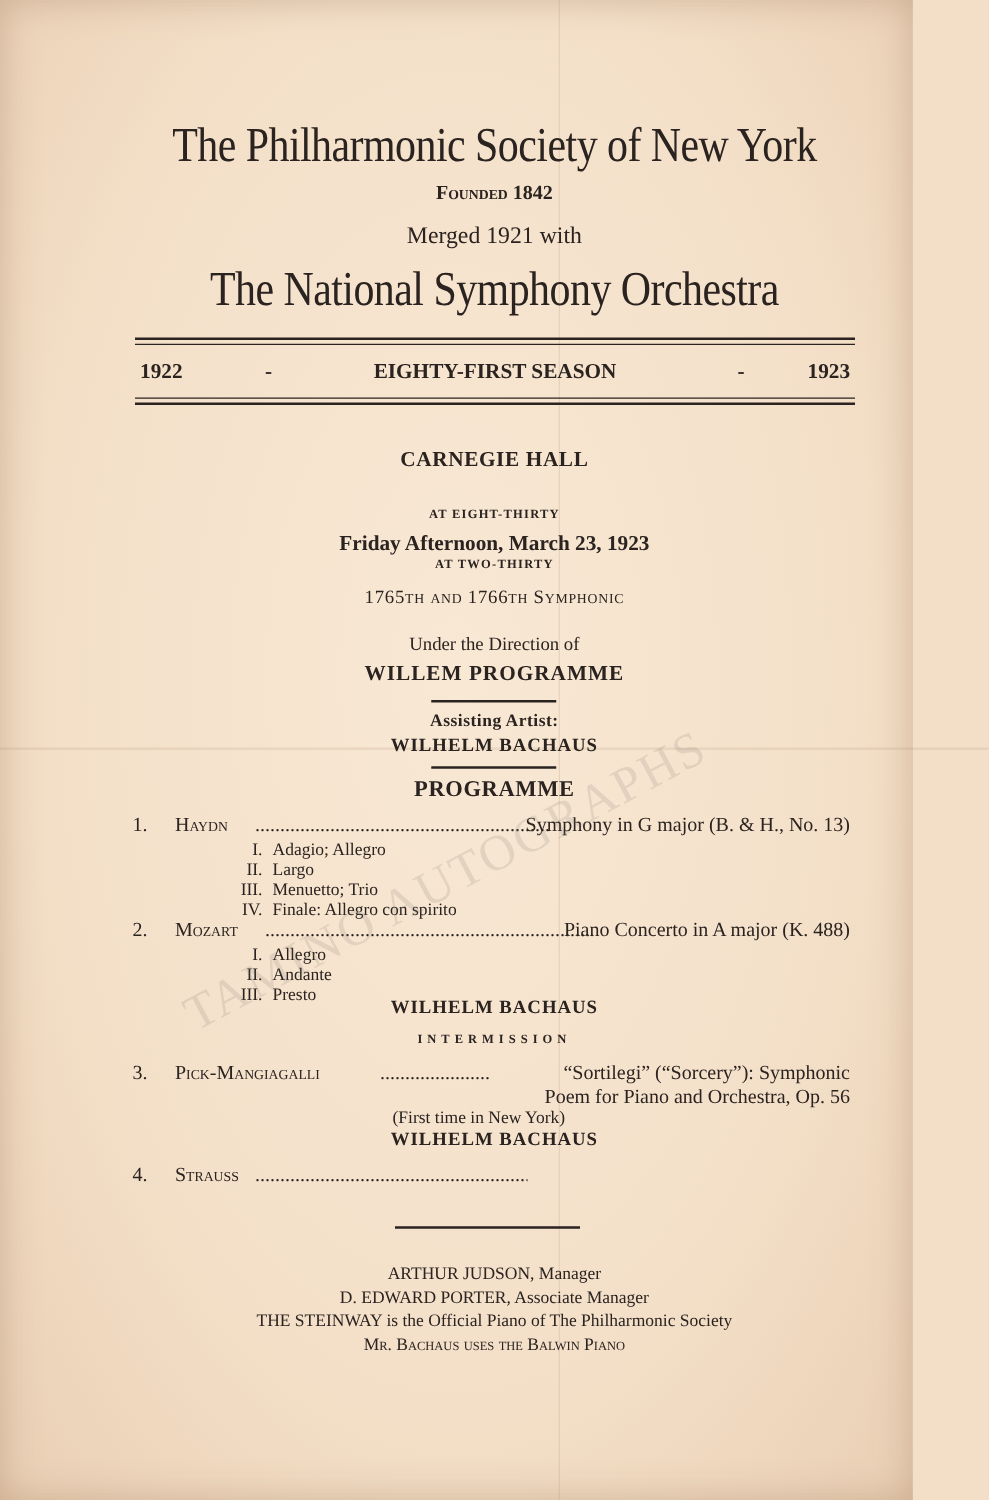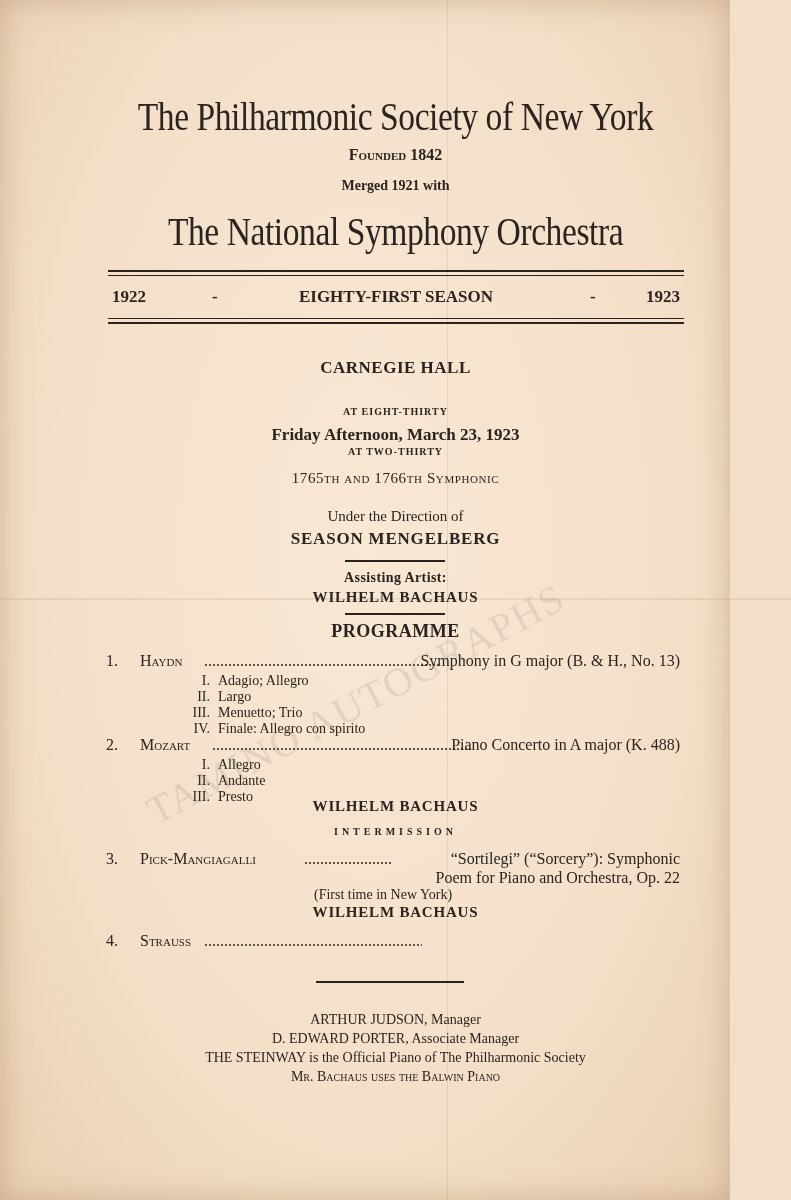--- a/index.html
+++ b/index.html
@@ -14,21 +14,21 @@
     background:
       radial-gradient(ellipse at 50% 45%, #f8e8d4 0%, #f4e0c9 60%, #e9cfb3 100%);
     box-shadow: inset 0 0 30px rgba(150,110,80,0.35);
   }
   .fold-v { position:absolute; left:447px; top:0; width:1px; height:1200px; background: rgba(170,130,100,0.18); }
   .fold-h { position:absolute; left:0; top:598px; width:791px; height:2px; background: rgba(170,130,100,0.15); }
   .center { position:absolute; left:0; width:791px; text-align:center; }
 
   .title1 { top: 94px; font-size: 39px; letter-spacing: -0.5px; transform: scaleX(0.86); transform-origin: center; }
   .founded { top: 146px; font-size: 16px; font-weight: bold; font-variant: small-caps; }
-  .merged { top: 178px; font-size: 14px; font-weight: bold; }
+  .merged { top: 178px; font-size: 19px; font-weight: normal; }
   .title2 { top: 209px; font-size: 39px; letter-spacing: -0.5px; transform: scaleX(0.86); transform-origin: center; }
 
   .rule { position:absolute; left:108px; width:576px; height:2px; background:#2a2320; }
   .season-row { position:absolute; top:287px; left:108px; width:576px; height:22px; font-size:17px; font-weight:bold; }
   .season-row span { position:absolute; top:0; }
 
   .venue { top: 358px; font-size: 17px; font-weight: bold; letter-spacing: 0.5px; }
   .date-line { font-size: 17px; font-weight: bold; }
   .time-line { font-size: 10px; font-weight: bold; letter-spacing: 1px; }
   .concerts { top: 470px; font-size: 15px; font-variant: small-caps; letter-spacing: 0.6px; }
@@ -86,21 +86,21 @@
   </div>
   <div class="rule" style="top:318px;height:1px;"></div>
   <div class="rule" style="top:322px;"></div>
 
   <div class="center venue">CARNEGIE HALL</div>
   <div class="center time-line" style="top:406px;">AT EIGHT-THIRTY</div>
   <div class="center date-line" style="top:425px;">Friday Afternoon, March 23, 1923</div>
   <div class="center time-line" style="top:446px;">AT TWO-THIRTY</div>
   <div class="center concerts">1765th and 1766th Symphonic</div>
   <div class="center direction-label">Under the Direction of</div>
-  <div class="center conductor">SEASON MENGELBERG</div>
+  <div class="center conductor">WILLEM PROGRAMME</div>
   <div class="short-rule" style="top:560px;"></div>
   <div class="center assist-label">Assisting Artist:</div>
   <div class="center assist-name">WILHELM BACHAUS</div>
   <div class="short-rule" style="top:613px;"></div>
   <div class="center programme">PROGRAMME</div>
 
   <div class="item" style="top:652px;height:20px;">
     <span class="num">1.</span>
     <span class="composer">Haydn</span>
     <span class="dots" style="left:98px;width:236px;">.......................................................................................................</span>
@@ -145,21 +145,21 @@
 
   <div class="center intermission">INTERMISSION</div>
 
   <div class="item" style="top:850px;height:20px;">
     <span class="num">3.</span>
     <span class="composer">Pick-Mangiagalli</span>
     <span class="dots" style="left:198px;width:88px;">.......................................................................................................</span>
     <span class="work">“Sortilegi” (“Sorcery”): Symphonic</span>
   </div>
   <div class="item" style="top:869px;height:20px;">
-    <span class="work">Poem for Piano and Orchestra, Op. 22</span>
+    <span class="work">Poem for Piano and Orchestra, Op. 56</span>
   </div>
   <div class="note" style="top:887px;left:314px;">(First time in New York)</div>
   <div class="soloist" style="top:904px;">WILHELM BACHAUS</div>
 
   <div class="item" style="top:932px;height:20px;">
     <span class="num">4.</span>
     <span class="composer">Strauss</span>
     <span class="dots" style="left:98px;width:218px;">.......................................................................................................</span>
   </div>
 

